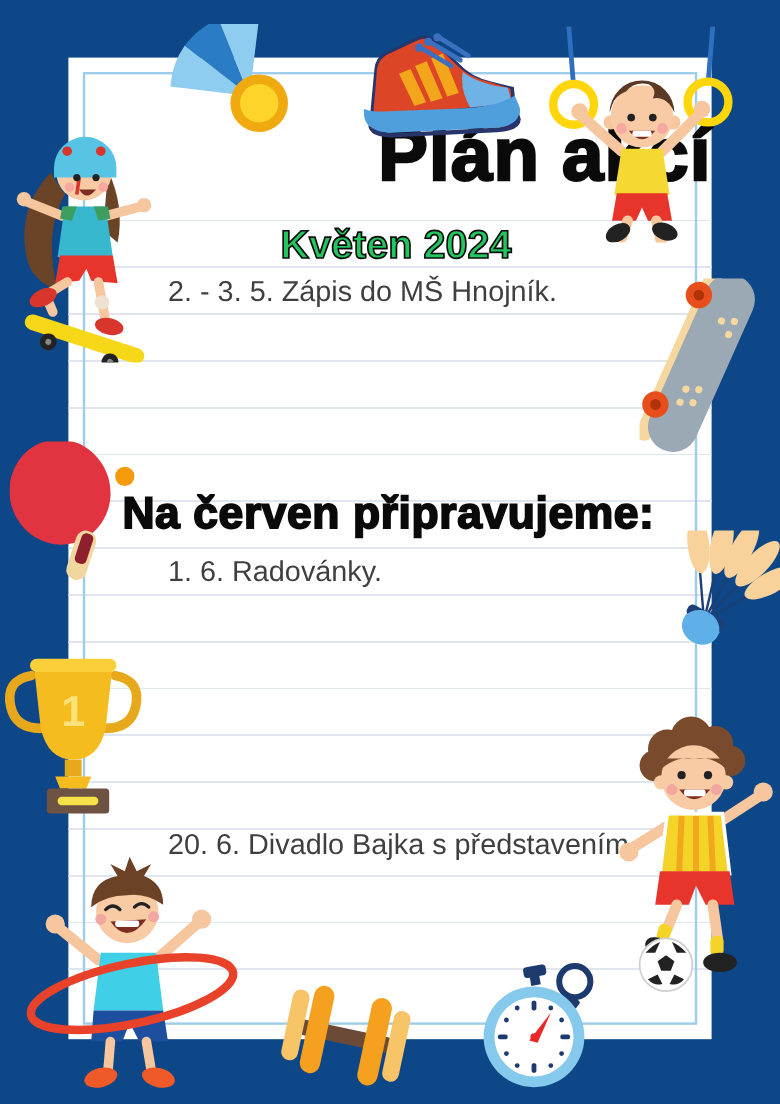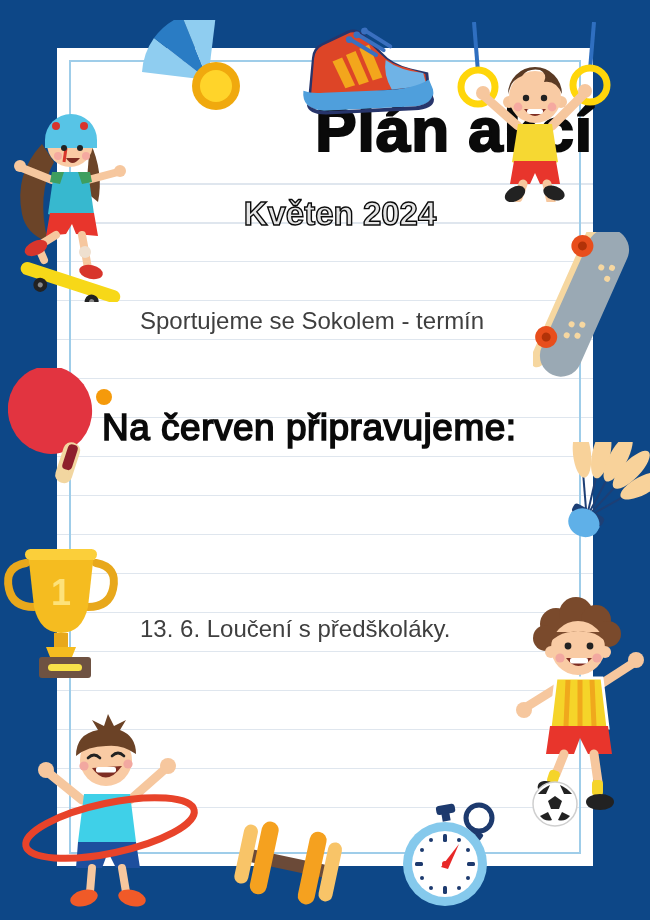--- a/index.html
+++ b/index.html
@@ -6,49 +6,50 @@
   .canvas{position:relative;width:650px;height:920px;background:#0d4787;overflow:hidden;
           font-family:"Liberation Sans",sans-serif;}
   .page{position:absolute;left:57px;top:48px;width:536px;height:818px;background:#ffffff;}
   .inner-border{position:absolute;left:12px;top:12px;right:12px;bottom:12px;
                 border:2px solid #9fcde9;}
   .rules{position:absolute;left:0;right:0;top:135px;height:641px;
          background:repeating-linear-gradient(to bottom,#dfe6ee 0,#dfe6ee 1.5px,transparent 1.5px,transparent 39px);}
   .title{position:absolute;left:57px;width:536px;top:94px;margin:0;text-align:right;
          font-size:62px;font-weight:700;color:#0a0a0a;letter-spacing:1px;
          -webkit-text-stroke:2.2px #0a0a0a;}
-  .subtitle{position:absolute;left:57px;width:536px;top:180px;margin:15px;text-align:center;
-         font-size:33px;font-weight:700;color:#e5e5e5;-webkit-text-stroke:1.4px #0a0a0a;}
+  .subtitle{position:absolute;left:57px;width:536px;top:180px;margin:5px;text-align:center;
+         font-size:33px;font-weight:700;color:#22c55e;-webkit-text-stroke:1.4px #0a0a0a;}
   .bodyline{position:absolute;left:140px;font-size:24px;line-height:30px;color:#3f3f3f;}
-  .heading2{position:absolute;left:102px;top:407px;margin:0;font-size:37px;font-weight:400;
+  .heading2{position:absolute;left:102px;top:407px;margin:0;font-size:37px;font-weight:700;
          color:#0a0a0a;-webkit-text-stroke:1.6px #0a0a0a;letter-spacing:.5px;}
   .m0{top:229px}.m1{top:306px}.m2{top:348px}
   .j0{top:462px}.j1{top:539px}.j2{top:614px}.j3{top:690px}.j4{top:728px}
   .deco{position:absolute;pointer-events:none;}
   .ball-dot{position:absolute;left:96px;top:389px;width:16px;height:16px;border-radius:50%;
             background:#f59a0b;}
 </style>
 </head>
 <body>
 
 <div class="canvas">
 
   <div class="page">
     <div class="rules"></div>
     <div class="inner-border"></div>
   </div>
 
   <h1 class="title">Plán akcí</h1>
   <h2 class="subtitle">Květen 2024</h2>
 
-  <div class="bodyline m1">Sportujeme se Sokolem - termín</div>
+  <div class="bodyline m0">2. - 3. 5. Zápis do MŠ Hnojník.</div>
 
   <h2 class="heading2">Na červen připravujeme:</h2>
 
-  <div class="bodyline j2">13. 6. Loučení s předškoláky.</div>
+  <div class="bodyline j0">1. 6. Radovánky.</div>
+  <div class="bodyline j3">20. 6. Divadlo Bajka s představením</div>
 
   <svg class="deco" style="left:138px;top:20px" width="130" height="100" viewBox="0 0 130 100">
     <path d="M70,60 L4,52 A66 66 0 0 1 16,18 Z" fill="#8fcdf0"></path>
     <path d="M70,60 L16,18 A66 66 0 0 1 44,-4 Z" fill="#2a7cc4"></path>
     <path d="M70,60 L44,-4 A66 66 0 0 1 78,-6 Z" fill="#8fcdf0"></path>
     <circle cx="78" cy="66" r="24" fill="#f0a90e"></circle>
     <circle cx="78" cy="66" r="16" fill="#ffd42a"></circle>
   </svg>
 
   <svg class="deco" style="left:292px;top:22px" width="150" height="105" viewBox="0 0 150 105">

